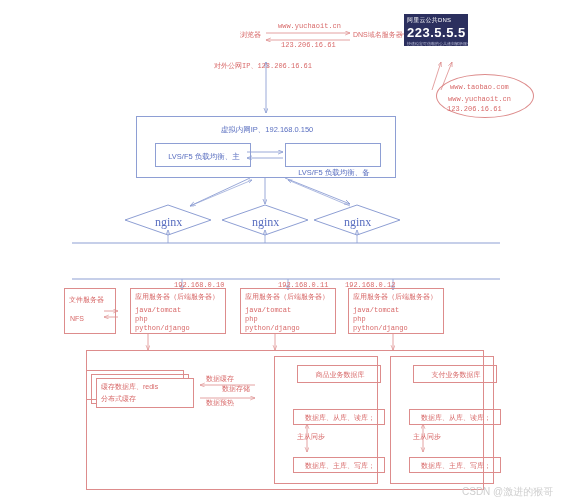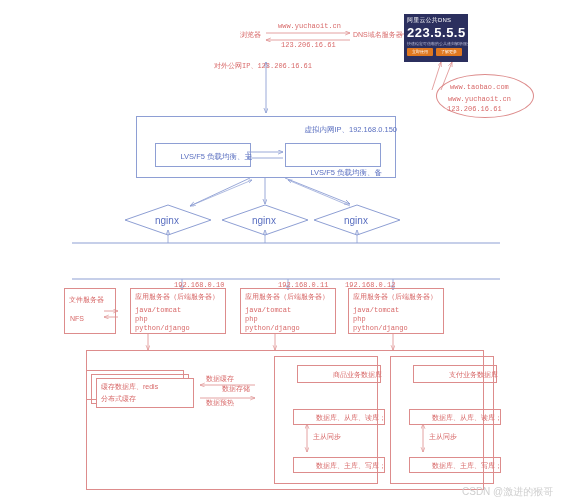--- a/index.html
+++ b/index.html
@@ -34,24 +34,24 @@
   }
   .t-blue {
     color: #5a6fc0;
     font-size: 7.5px;
     line-height: 1.25;
     white-space: nowrap;
     font-family: "Liberation Sans", sans-serif;
   }
   .t-blue-mono {
     color: #5a6fc0;
-    font-size: 10px;
+    font-size: 12px;
     line-height: 1.25;
     white-space: nowrap;
-    font-family: Liberation Sans, sans-serif;
+    font-family: Liberation Serif, serif;
   }
 
   
   .box-red {
     border: 1px solid #dd8c8c;
     background: transparent;
     box-sizing: border-box;
     margin-left: 12px;
   }
   .box-blue {
@@ -121,21 +121,21 @@
     left: 0; top: 0;
     width: 572px; height: 500px;
     pointer-events: none;
   }
   .watermark {
     color: #cfcfcf;
     font-size: 10px;
     white-space: nowrap;
     font-family: "Liberation Sans", sans-serif;
   }
-  .center { text-align: right; }
+  .center { text-align: center; }
 </style>
 </head>
 <body>
 
 <div id="canvas">
 
   <svg class="overlay" viewBox="0 0 572 500">
     <defs>
       <marker id="ar-red" markerWidth="7" markerHeight="7" refX="6" refY="2.5" orient="auto">
         <path d="M0,0 L6,2.5 L0,5" fill="none" stroke="#dd8c8c" stroke-width="0.9"></path>
@@ -225,21 +225,21 @@
   </svg>
 
   <div class="abs t-red" style="left:240px; top:31px;">浏览器</div>
 
   <div class="abs t-red-mono" style="left:278px; top:22px;">www.yuchaoit.cn</div>
 
   <div class="abs t-red-mono" style="left:281px; top:41px;">123.206.16.61</div>
 
   <div class="abs t-red" style="left:353px; top:31px;">DNS域名服务器</div>
 
-  <div class="abs dns-card" style="left:404px; top:14px; width:64px; height:48px;">
+  <div class="abs dns-card" style="left:404px; top:14px; width:64px; height:32px;">
     <div class="dns-title">阿里云公共DNS</div>
     <div class="dns-ip">223.5.5.5</div>
     <div class="dns-sub">快速稳定可信赖的公共递归解析服务</div>
     <div class="dns-btns">
       <div class="dns-btn">立即使用</div>
       <div class="dns-btn">了解更多</div>
     </div>
   </div>
 
   <div class="abs oval" style="left:436px; top:74px; width:98px; height:44px;">

